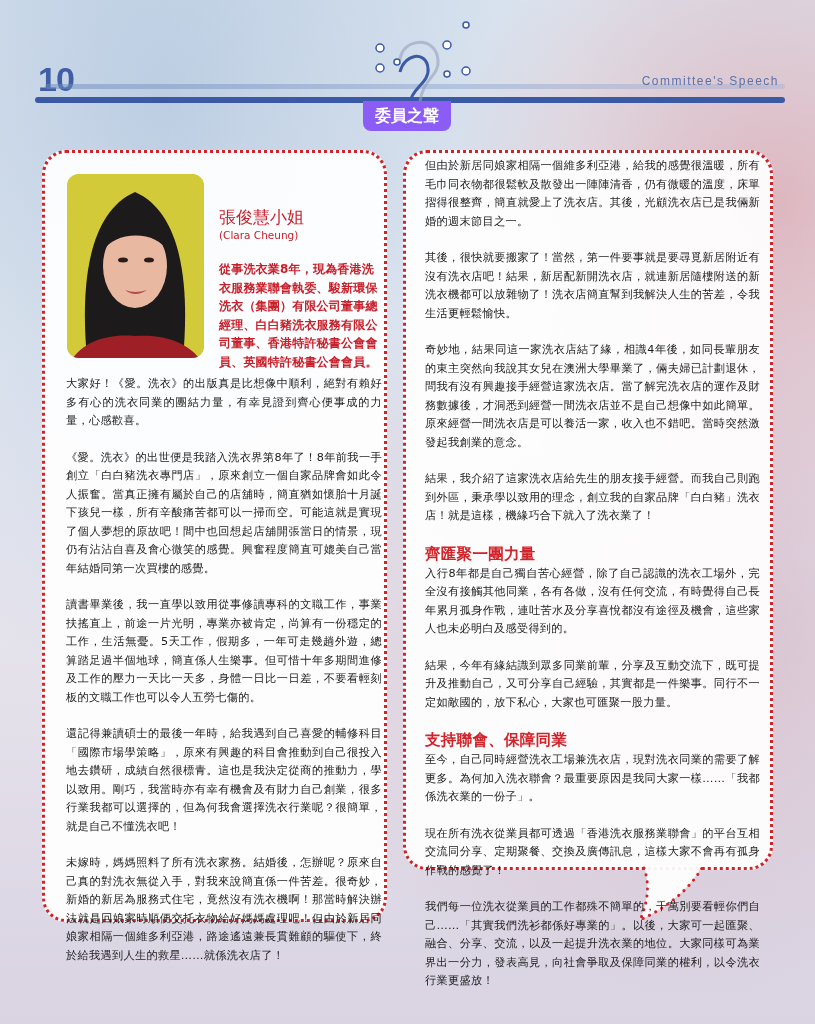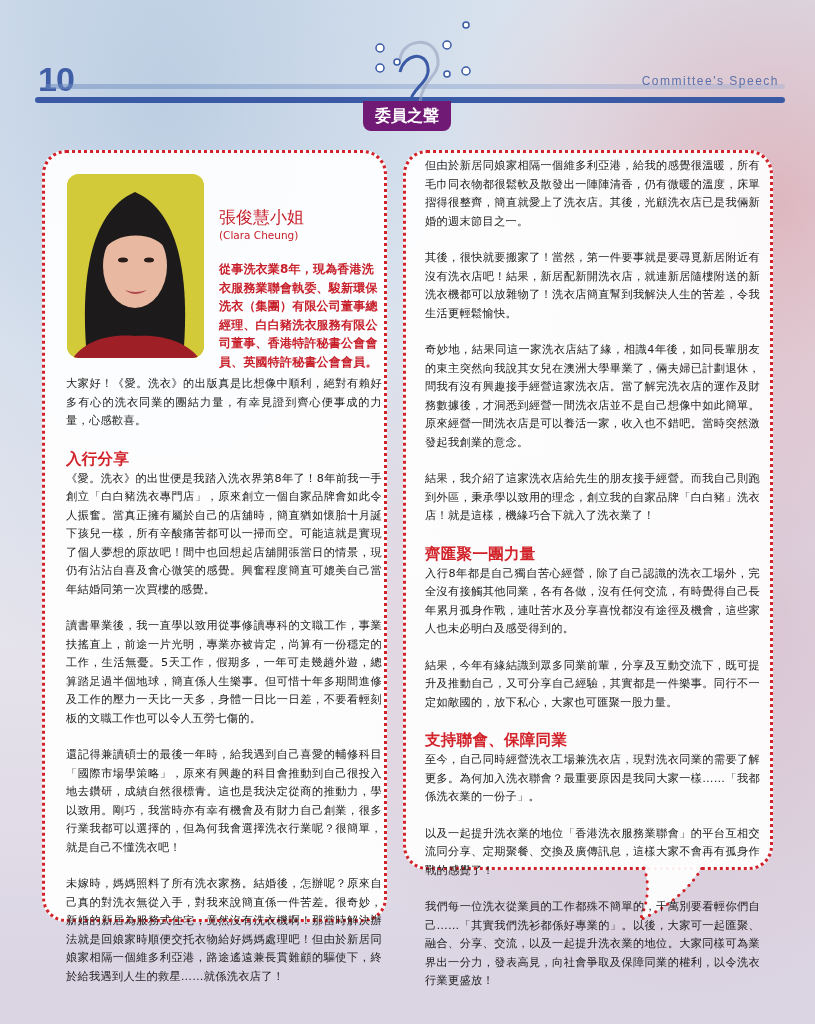--- a/index.html
+++ b/index.html
@@ -18,21 +18,21 @@
     font-family: "Liberation Sans", sans-serif; font-weight: 700; letter-spacing: -1px;
   }
   .thin-line { position: absolute; left: 45px; top: 84px; width: 740px; height: 5px;
     background: linear-gradient(90deg, rgba(110,140,190,0.5), rgba(150,170,210,0.35)); border-radius: 3px; }
   .main-line { position: absolute; left: 35px; top: 97px; width: 750px; height: 6px; background: #3b5aa5; border-radius: 3px; }
   .section-eng {
     position: absolute; right: 36px; top: 74px; font-size: 12px; letter-spacing: 1.5px;
     color: #5a72ab; font-family: "Liberation Sans", sans-serif;
   }
   .tag {
-    position: absolute; left: 363px; top: 101px; width: 88px; height: 30px; background: #701a75;
+    position: absolute; left: 363px; top: 101px; width: 88px; height: 30px; background: #8b5cf6;
     border-radius: 0 0 8px 8px; color: #fff; font-size: 16px; text-align: center; line-height: 30px;
     font-weight: bold;
   }
   .hanger { position: absolute; left: 340px; top: 20px; width: 140px; height: 85px; }
 
   .bubble {
     position: absolute; background: rgba(255,255,255,0.93); border-radius: 22px;
     border: 3px dotted #d2232a; box-sizing: border-box;
   }
   .bubble-left { left: 42px; top: 150px; width: 345px; height: 772px; border-radius: 24px; }
@@ -96,32 +96,31 @@
   </svg>
 </div>
 <div class="bio">
   <div class="bio-name">張俊慧小姐</div>
   <div class="bio-eng">(Clara Cheung)</div>
   <div class="bio-desc">從事洗衣業8年，現為香港洗衣服務業聯會執委、駿新環保洗衣（集團）有限公司董事總經理、白白豬洗衣服務有限公司董事、香港特許秘書公會會員、英國特許秘書公會會員。</div>
 </div>
 
 <div class="col col-left">
   <p>大家好！《愛。洗衣》的出版真是比想像中順利，絕對有賴好多有心的洗衣同業的團結力量，有幸見證到齊心便事成的力量，心感歡喜。</p>
-  <h2>入行分享</h2>
   <p>《愛。洗衣》的出世便是我踏入洗衣界第8年了！8年前我一手創立「白白豬洗衣專門店」，原來創立一個自家品牌會如此令人振奮。當真正擁有屬於自己的店舖時，簡直猶如懷胎十月誕下孩兒一樣，所有辛酸痛苦都可以一掃而空。可能這就是實現了個人夢想的原故吧！間中也回想起店舖開張當日的情景，現仍有沾沾自喜及會心微笑的感覺。興奮程度簡直可媲美自己當年結婚同第一次買樓的感覺。</p>
   <p>讀書畢業後，我一直學以致用從事修讀專科的文職工作，事業扶搖直上，前途一片光明，專業亦被肯定，尚算有一份穩定的工作，生活無憂。5天工作，假期多，一年可走幾趟外遊，總算踏足過半個地球，簡直係人生樂事。但可惜十年多期間進修及工作的壓力一天比一天多，身體一日比一日差，不要看輕刻板的文職工作也可以令人五勞七傷的。</p>
   <p>還記得兼讀碩士的最後一年時，給我遇到自己喜愛的輔修科目「國際市場學策略」，原來有興趣的科目會推動到自己很投入地去鑽研，成績自然很標青。這也是我決定從商的推動力，學以致用。剛巧，我當時亦有幸有機會及有財力自己創業，很多行業我都可以選擇的，但為何我會選擇洗衣行業呢？很簡單，就是自己不懂洗衣吧！</p>
   <p>未嫁時，媽媽照料了所有洗衣家務。結婚後，怎辦呢？原來自己真的對洗衣無從入手，對我來說簡直係一件苦差。很奇妙，新婚的新居為服務式住宅，竟然沒有洗衣機啊！那當時解決辦法就是回娘家時順便交托衣物給好媽媽處理吧！但由於新居同娘家相隔一個維多利亞港，路途遙遠兼長貫難顧的驅使下，終於給我遇到人生的救星……就係洗衣店了！</p>
 </div>
 
 <div class="col col-right">
   <p>但由於新居同娘家相隔一個維多利亞港，給我的感覺很溫暖，所有毛巾同衣物都很鬆軟及散發出一陣陣清香，仍有微暖的溫度，床單摺得很整齊，簡直就愛上了洗衣店。其後，光顧洗衣店已是我倆新婚的週末節目之一。</p>
   <p>其後，很快就要搬家了！當然，第一件要事就是要尋覓新居附近有沒有洗衣店吧！結果，新居配新開洗衣店，就連新居隨樓附送的新洗衣機都可以放雜物了！洗衣店簡直幫到我解決人生的苦差，令我生活更輕鬆愉快。</p>
   <p>奇妙地，結果同這一家洗衣店結了緣，相識4年後，如同長輩朋友的東主突然向我說其女兒在澳洲大學畢業了，倆夫婦已計劃退休，問我有沒有興趣接手經營這家洗衣店。當了解完洗衣店的運作及財務數據後，才洞悉到經營一間洗衣店並不是自己想像中如此簡單。原來經營一間洗衣店是可以養活一家，收入也不錯吧。當時突然激發起我創業的意念。</p>
   <p>結果，我介紹了這家洗衣店給先生的朋友接手經營。而我自己則跑到外區，秉承學以致用的理念，創立我的自家品牌「白白豬」洗衣店！就是這樣，機緣巧合下就入了洗衣業了！</p>
   <h2>齊匯聚一團力量</h2>
   <p>入行8年都是自己獨自苦心經營，除了自己認識的洗衣工場外，完全沒有接觸其他同業，各有各做，沒有任何交流，有時覺得自己長年累月孤身作戰，連吐苦水及分享喜悅都沒有途徑及機會，這些家人也未必明白及感受得到的。</p>
   <p>結果，今年有緣結識到眾多同業前輩，分享及互動交流下，既可提升及推動自己，又可分享自己經驗，其實都是一件樂事。同行不一定如敵國的，放下私心，大家也可匯聚一股力量。</p>
   <h2>支持聯會、保障同業</h2>
   <p>至今，自己同時經營洗衣工場兼洗衣店，現對洗衣同業的需要了解更多。為何加入洗衣聯會？最重要原因是我同大家一樣……「我都係洗衣業的一份子」。</p>
-  <p>以及一起提升洗衣業的地位「香港洗衣服務業聯會」的平台互相交流同分享、定期聚餐、交換及廣傳訊息，這樣大家不會再有孤身作戰的感覺了！</p>
+  <p>現在所有洗衣從業員都可透過「香港洗衣服務業聯會」的平台互相交流同分享、定期聚餐、交換及廣傳訊息，這樣大家不會再有孤身作戰的感覺了！</p>
   <p>我們每一位洗衣從業員的工作都殊不簡單的，千萬別要看輕你們自己……「其實我們洗衫都係好專業的」。以後，大家可一起匯聚、融合、分享、交流，以及一起提升洗衣業的地位。大家同樣可為業界出一分力，發表高見，向社會爭取及保障同業的權利，以令洗衣行業更盛放！</p>
 </div>
 
 </body></html>

